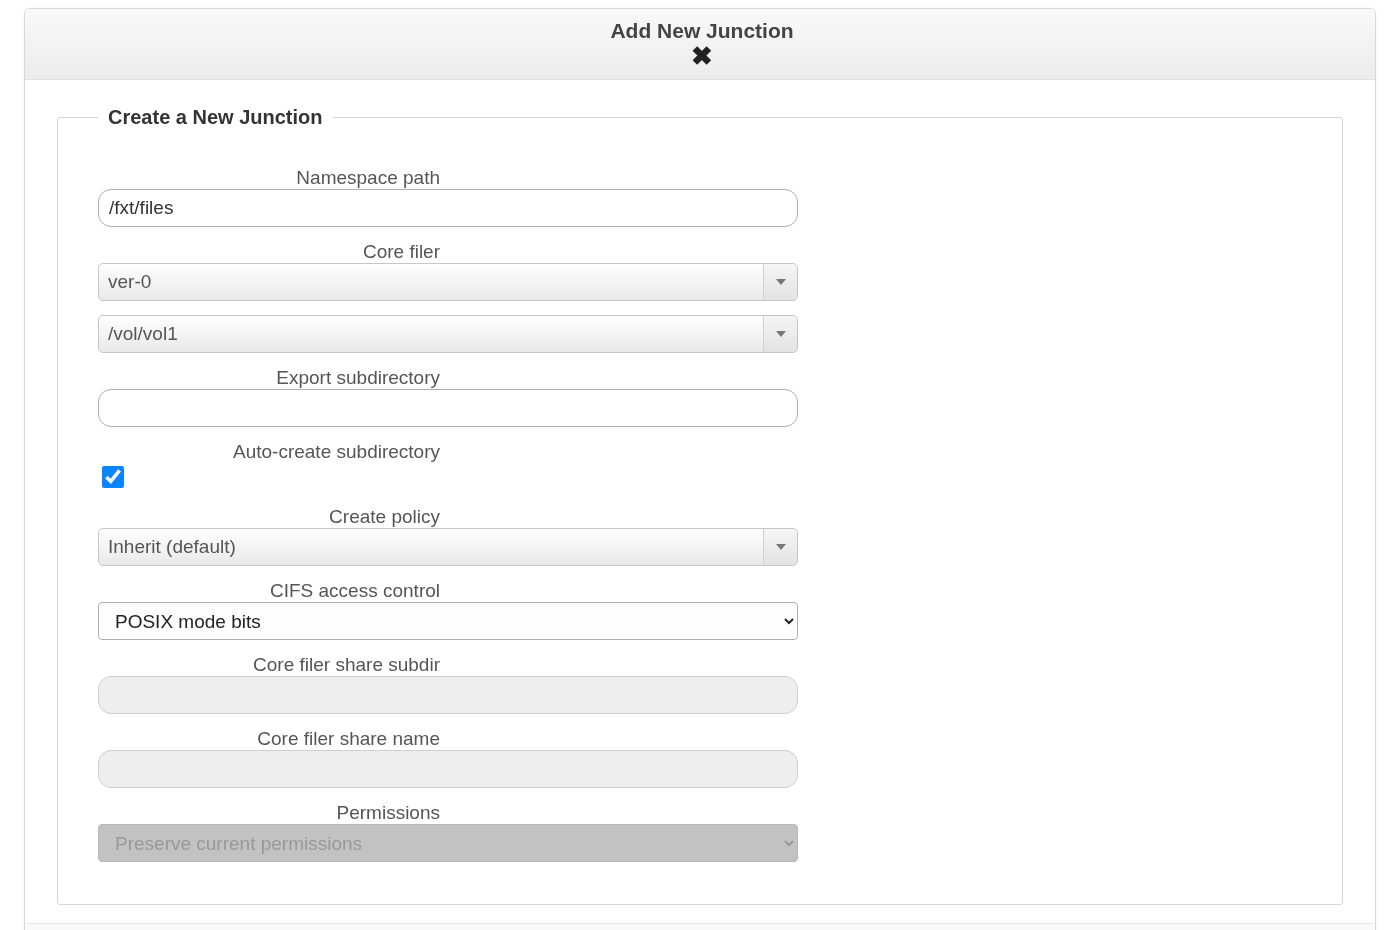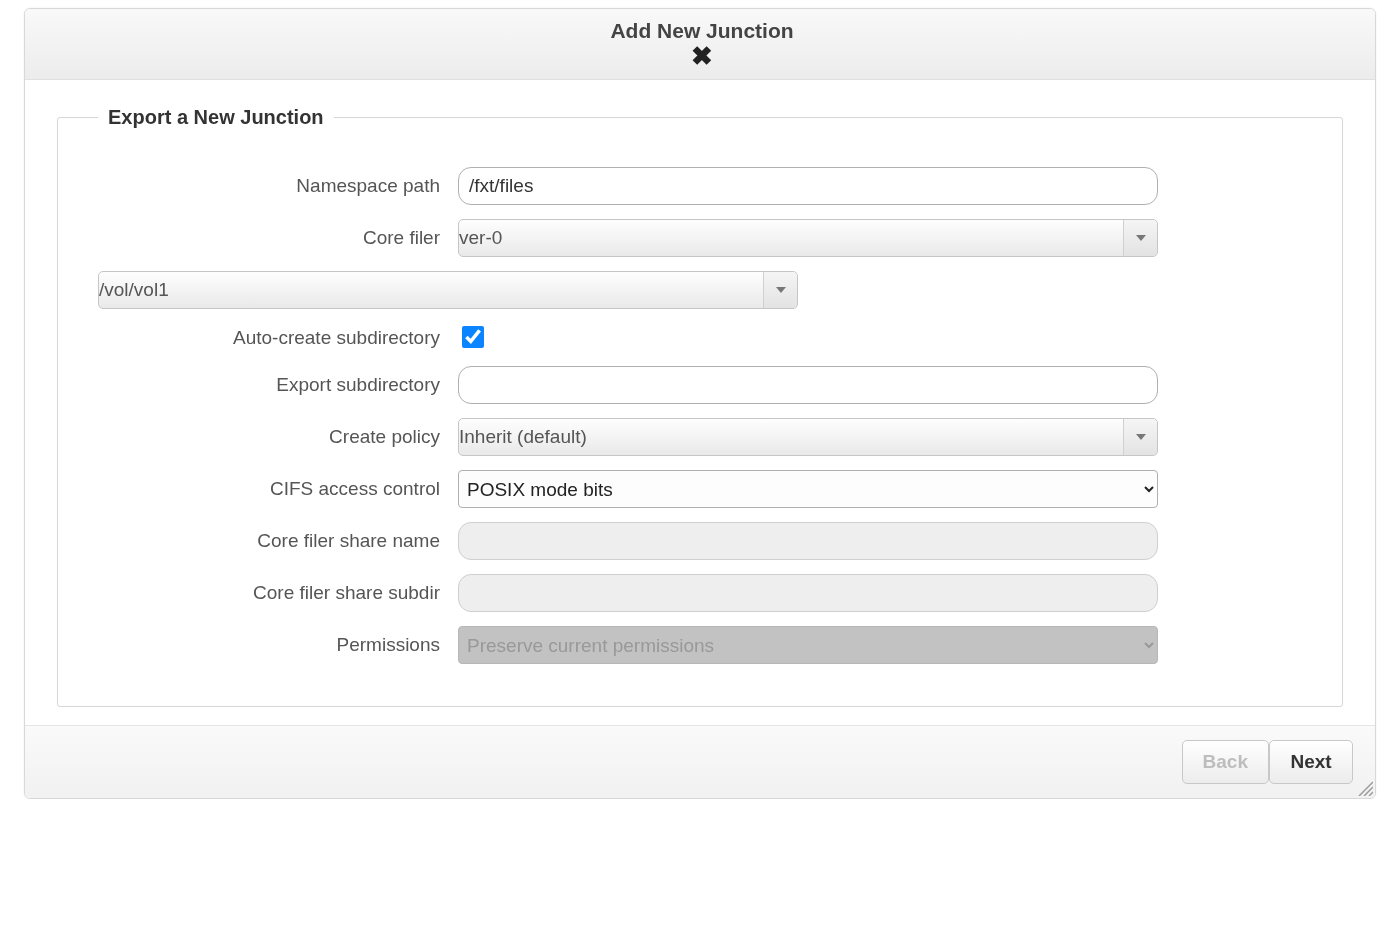--- a/index.html
+++ b/index.html
@@ -52,22 +52,22 @@
     margin: 0;
   }
   fieldset.group > legend {
     font-size: 20px;
     font-weight: 700;
     color: #333;
     padding: 0 10px;
   }
   .form-row {
     display: flex;
-    align-items: center;
     margin: 14px 0;
+    flex-direction: column;
   }
   .form-label {
     width: 360px;
     text-align: right;
     padding-right: 18px;
     font-size: 19px;
     color: #555;
   }
   .form-control-wrap {
     flex: 1;
@@ -90,21 +90,21 @@
     border-color: #cfcfcf;
   }
   .ui-select {
     width: 100%;
     height: 38px;
     border: 1px solid #c6c6c6;
     border-radius: 5px;
     background: linear-gradient(#fefefe, #e9e9e9);
     display: flex;
     align-items: center;
-    padding: 0 0 0 0;
+    padding: 0 0 0 9px;
     font-size: 19px;
     color: #555;
     cursor: pointer;
     position: relative;
   }
   .ui-select .sel-text { flex: 1; }
   .ui-select .sel-arrow {
     width: 34px;
     align-self: stretch;
     display: flex;
@@ -116,21 +116,21 @@
   }
   .ui-select .sel-arrow svg { width: 10px; height: 10px; fill: #777; }
   select.native-select {
     width: 100%;
     height: 38px;
     border: 1px solid #b0b0b0;
     border-radius: 4px;
     background: #fdfdfd;
     font-size: 19px;
     font-family: inherit;
-    padding: 4px 4px;
+    padding: 4px 12px;
     color: #222;
   }
   select.native-select.disabled-sel {
     background: #a9a9a9;
     color: #6e6e6e;
     border-color: #9a9a9a;
   }
   input[type=checkbox].chk {
     width: 22px;
     height: 22px;
@@ -177,21 +177,21 @@
 
 <div class="dialog">
 
   <div class="dialog-titlebar">
     <span class="dialog-title">Add New Junction</span>
     <span class="close-x">✖</span>
   </div>
 
   <div class="dialog-body">
     <fieldset class="group">
-      <legend>Export a New Junction</legend>
+      <legend>Create a New Junction</legend>
 
       <div class="form-row">
         <div class="form-label">Namespace path</div>
         <div class="form-control-wrap">
           <input type="text" class="txt" value="/fxt/files" style="">
         </div>
       </div>
 
       <div class="form-row">
         <div class="form-label">Core filer</div>
@@ -214,30 +214,30 @@
             <span class="sel-arrow">
               <svg viewBox="0 0 10 10">
                   <polygon points="0,2 10,2 5,8"></polygon>
                 </svg>
             </span>
           </div>
         </div>
       </div>
 
       <div class="form-row">
+        <div class="form-label">Export subdirectory</div>
+        <div class="form-control-wrap">
+          <input type="text" class="txt" value="" style="">
+        </div>
+      </div>
+
+      <div class="form-row">
         <div class="form-label">Auto-create subdirectory</div>
         <div class="form-control-wrap">
           <input type="checkbox" class="chk" checked="" style="">
-        </div>
-      </div>
-
-      <div class="form-row">
-        <div class="form-label">Export subdirectory</div>
-        <div class="form-control-wrap">
-          <input type="text" class="txt" value="" style="">
         </div>
       </div>
 
       <div class="form-row">
         <div class="form-label">Create policy</div>
         <div class="form-control-wrap">
           <div class="ui-select">
             <span class="sel-text">Inherit (default)</span>
             <span class="sel-arrow">
               <svg viewBox="0 0 10 10">
@@ -251,28 +251,28 @@
       <div class="form-row">
         <div class="form-label">CIFS access control</div>
         <div class="form-control-wrap">
           <select class="native-select">
             <option>POSIX mode bits</option>
           </select>
         </div>
       </div>
 
       <div class="form-row">
+        <div class="form-label">Core filer share subdir</div>
+        <div class="form-control-wrap">
+          <input type="text" class="txt disabled" readonly="" value="" style="">
+        </div>
+      </div>
+
+      <div class="form-row">
         <div class="form-label">Core filer share name</div>
-        <div class="form-control-wrap">
-          <input type="text" class="txt disabled" readonly="" value="" style="">
-        </div>
-      </div>
-
-      <div class="form-row">
-        <div class="form-label">Core filer share subdir</div>
         <div class="form-control-wrap">
           <input type="text" class="txt disabled" readonly="" value="" style="">
         </div>
       </div>
 
       <div class="form-row">
         <div class="form-label">Permissions</div>
         <div class="form-control-wrap">
           <select class="native-select disabled-sel" disabled="">
             <option>Preserve current permissions</option>

